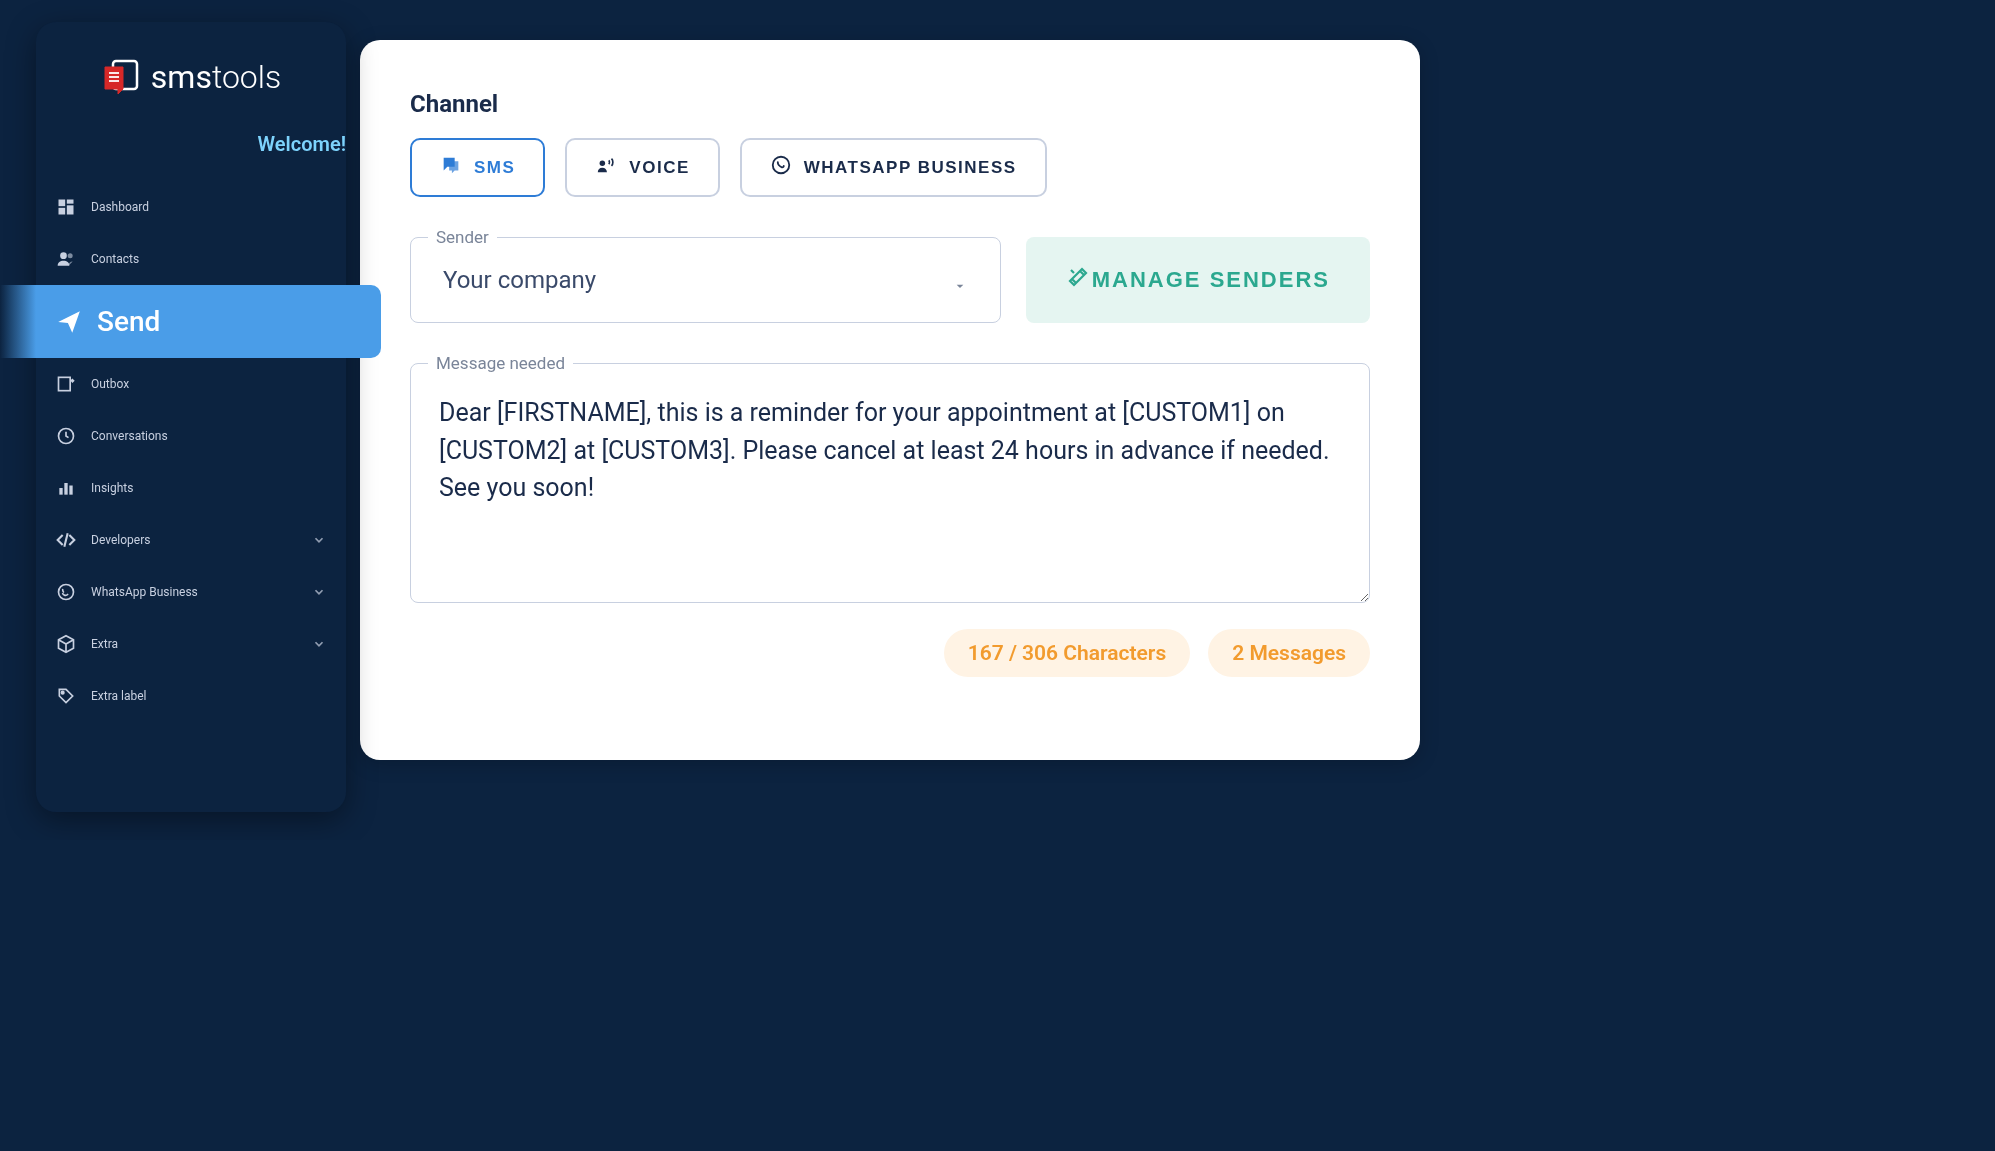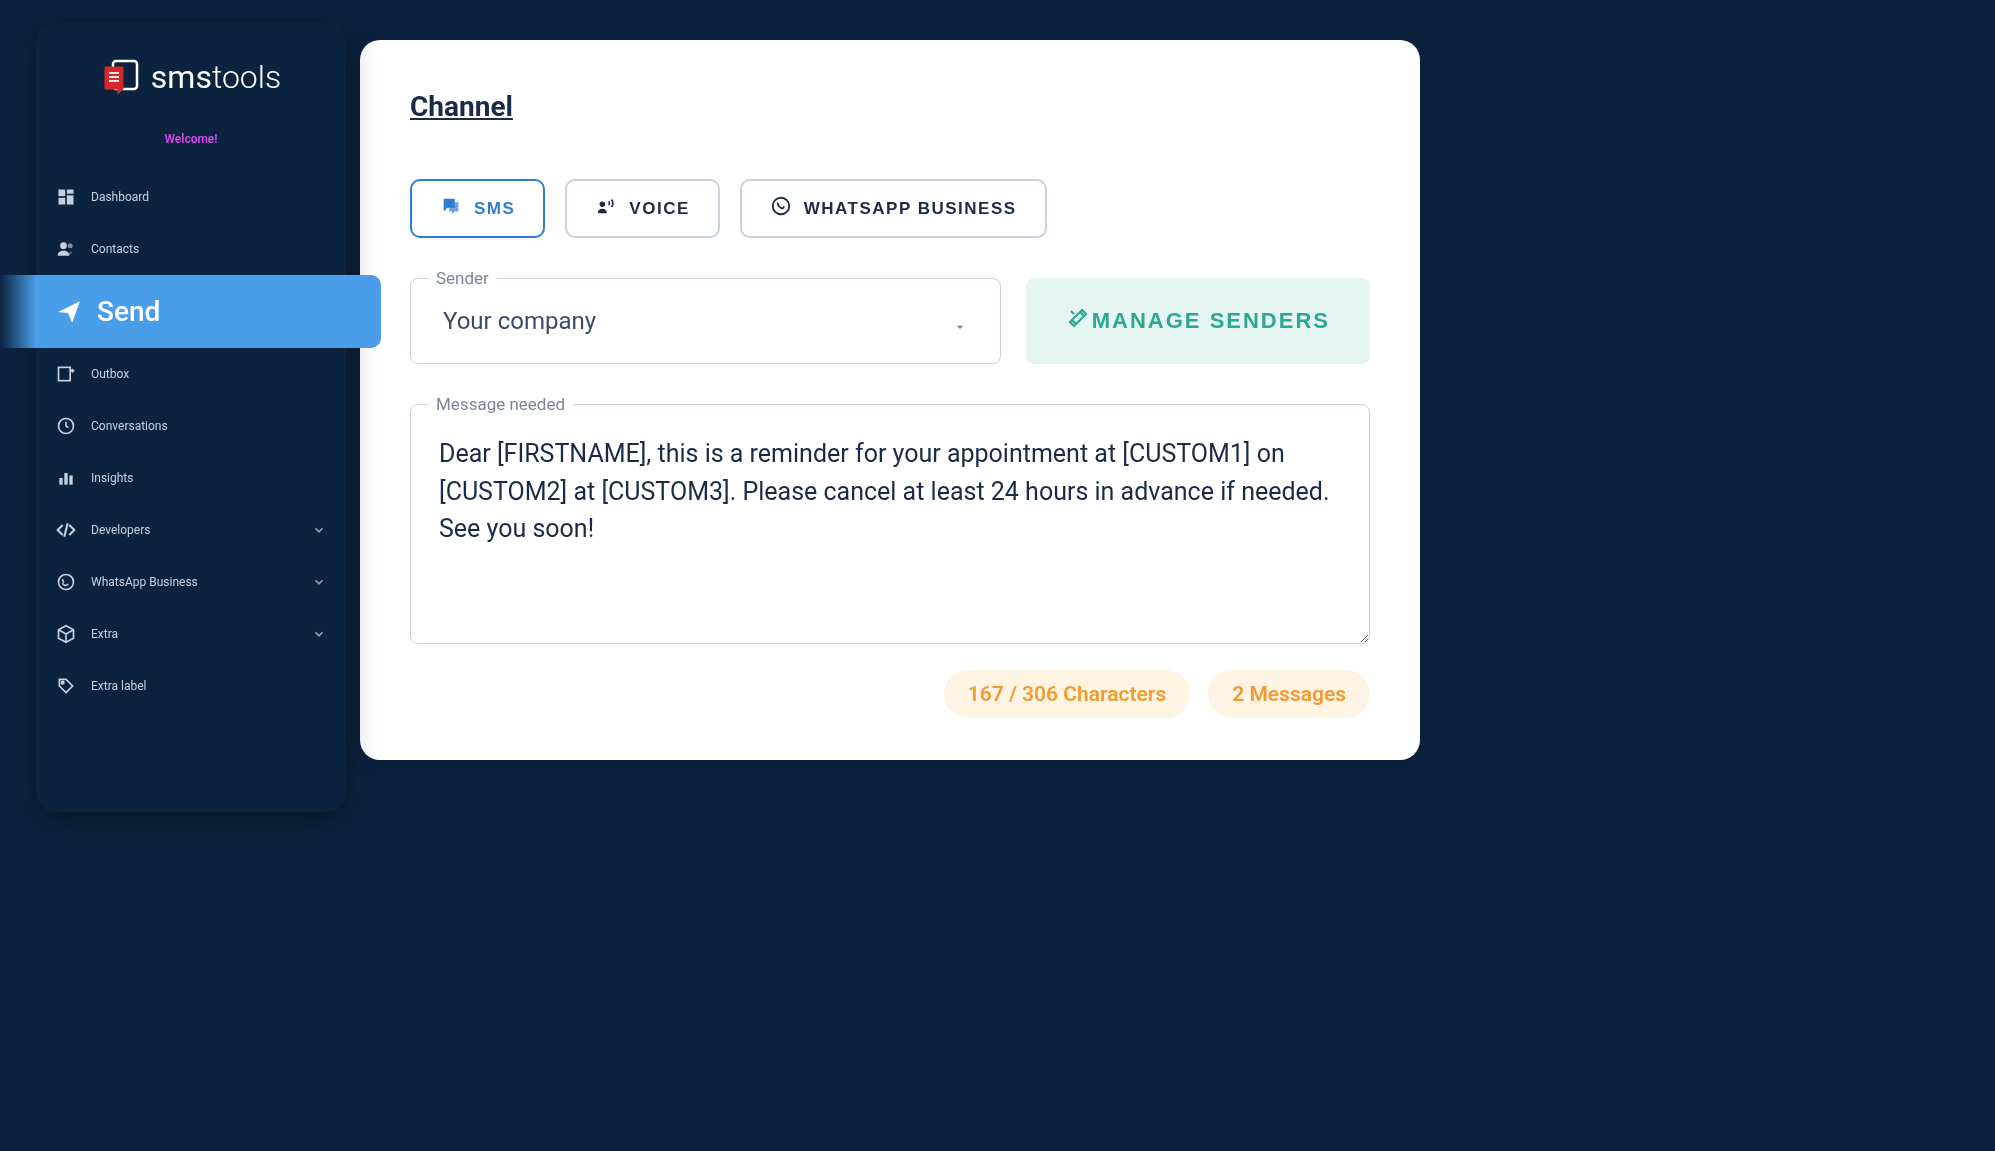--- a/index.html
+++ b/index.html
@@ -34,25 +34,25 @@
 .logo-icon {
   width: 40px;
   height: 40px;
 }
 .logo-text {
   font-size: 32px;
   font-weight: 400;
   color: #fff;
 }
 .welcome {
-  text-align: center;
-  font-size: 12px;
+  text-align: right;
+  font-size: 20px;
   font-weight: 600;
   margin-bottom: 25px;
-  color: #d946ef;
+  color: #7dd3fc;
 }
 .nav-item {
   display: flex;
   align-items: center;
   gap: 15px;
   padding: 16px 20px;
   color: #c8d0e0;
   font-size: 12px;
   cursor: pointer;
   position: relative;
@@ -95,25 +95,24 @@
   left: 360px;
   top: 40px;
   right: 40px;
   height: 720px;
   background: #fff;
   border-radius: 20px;
   padding: 50px 50px 30px 50px;
   box-shadow: 0 4px 20px rgba(0,0,0,0.2);
 }
 .page-title {
-  font-size: 28px;
+  font-size: 24px;
   font-weight: 700;
   color: #1a2b4a;
-  margin-bottom: 56px;
-  text-decoration: underline;
+  margin-bottom: 20px;
 }
 .channel-tabs {
   display: flex;
   gap: 20px;
   margin-bottom: 40px;
 }
 .channel-tab {
   display: inline-flex;
   align-items: center;
   gap: 12px;

